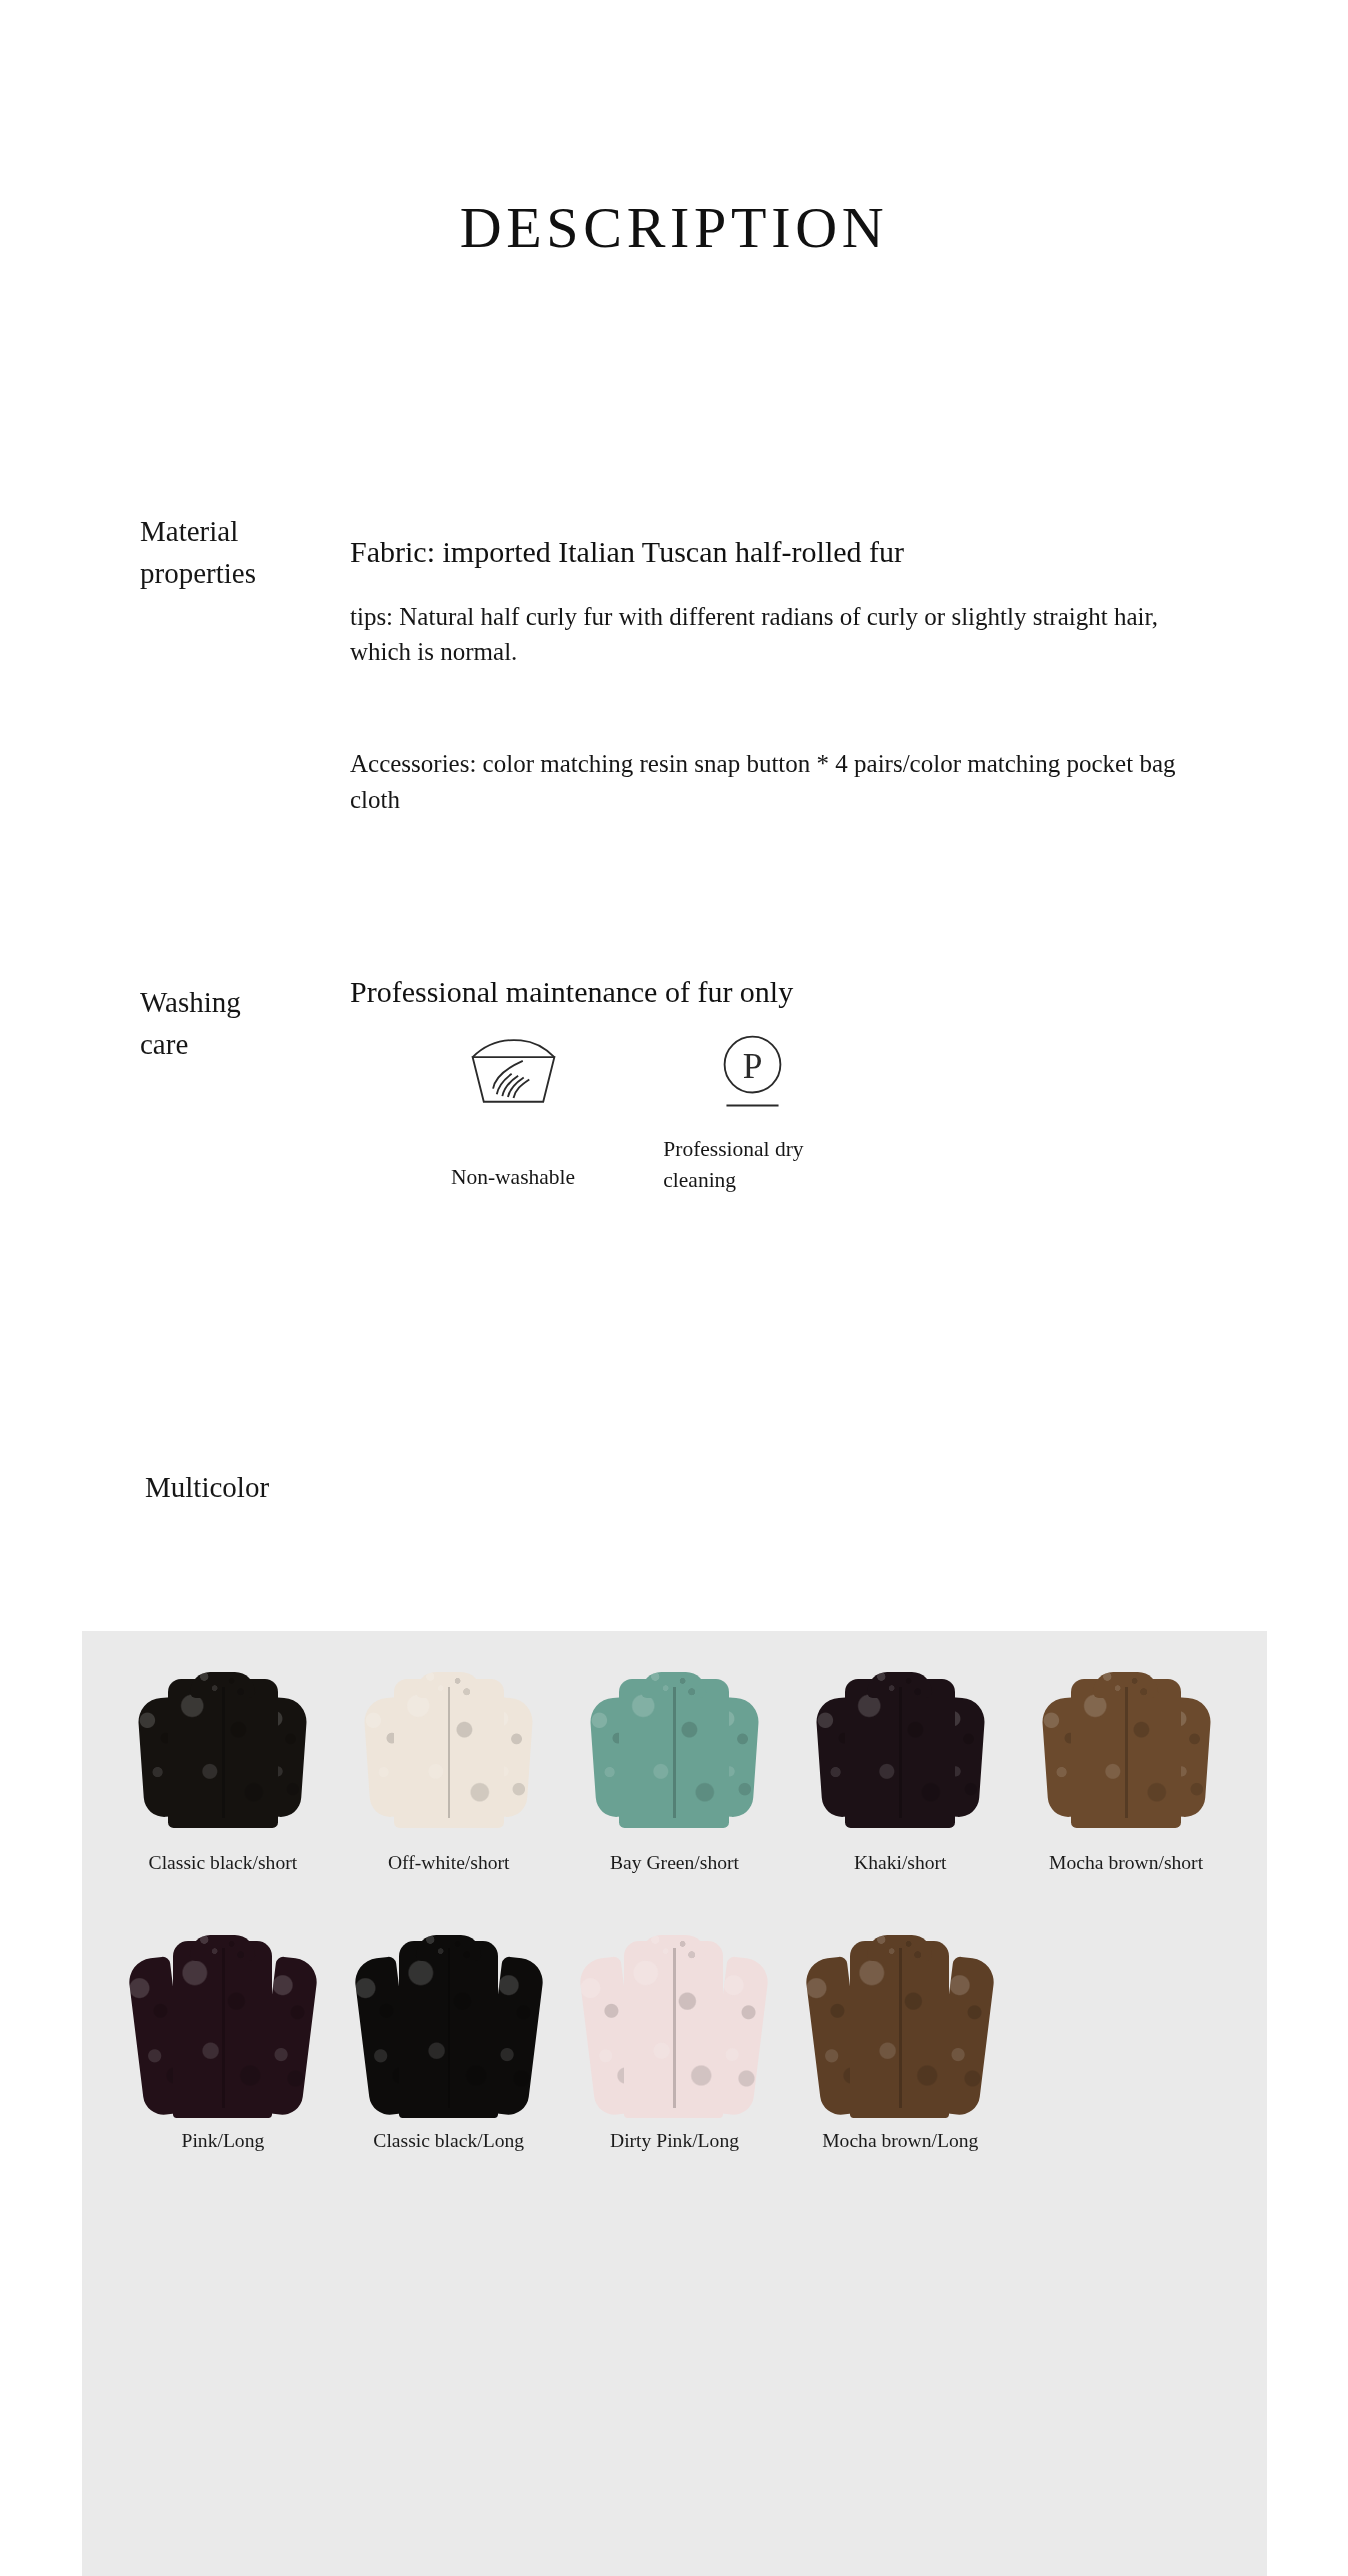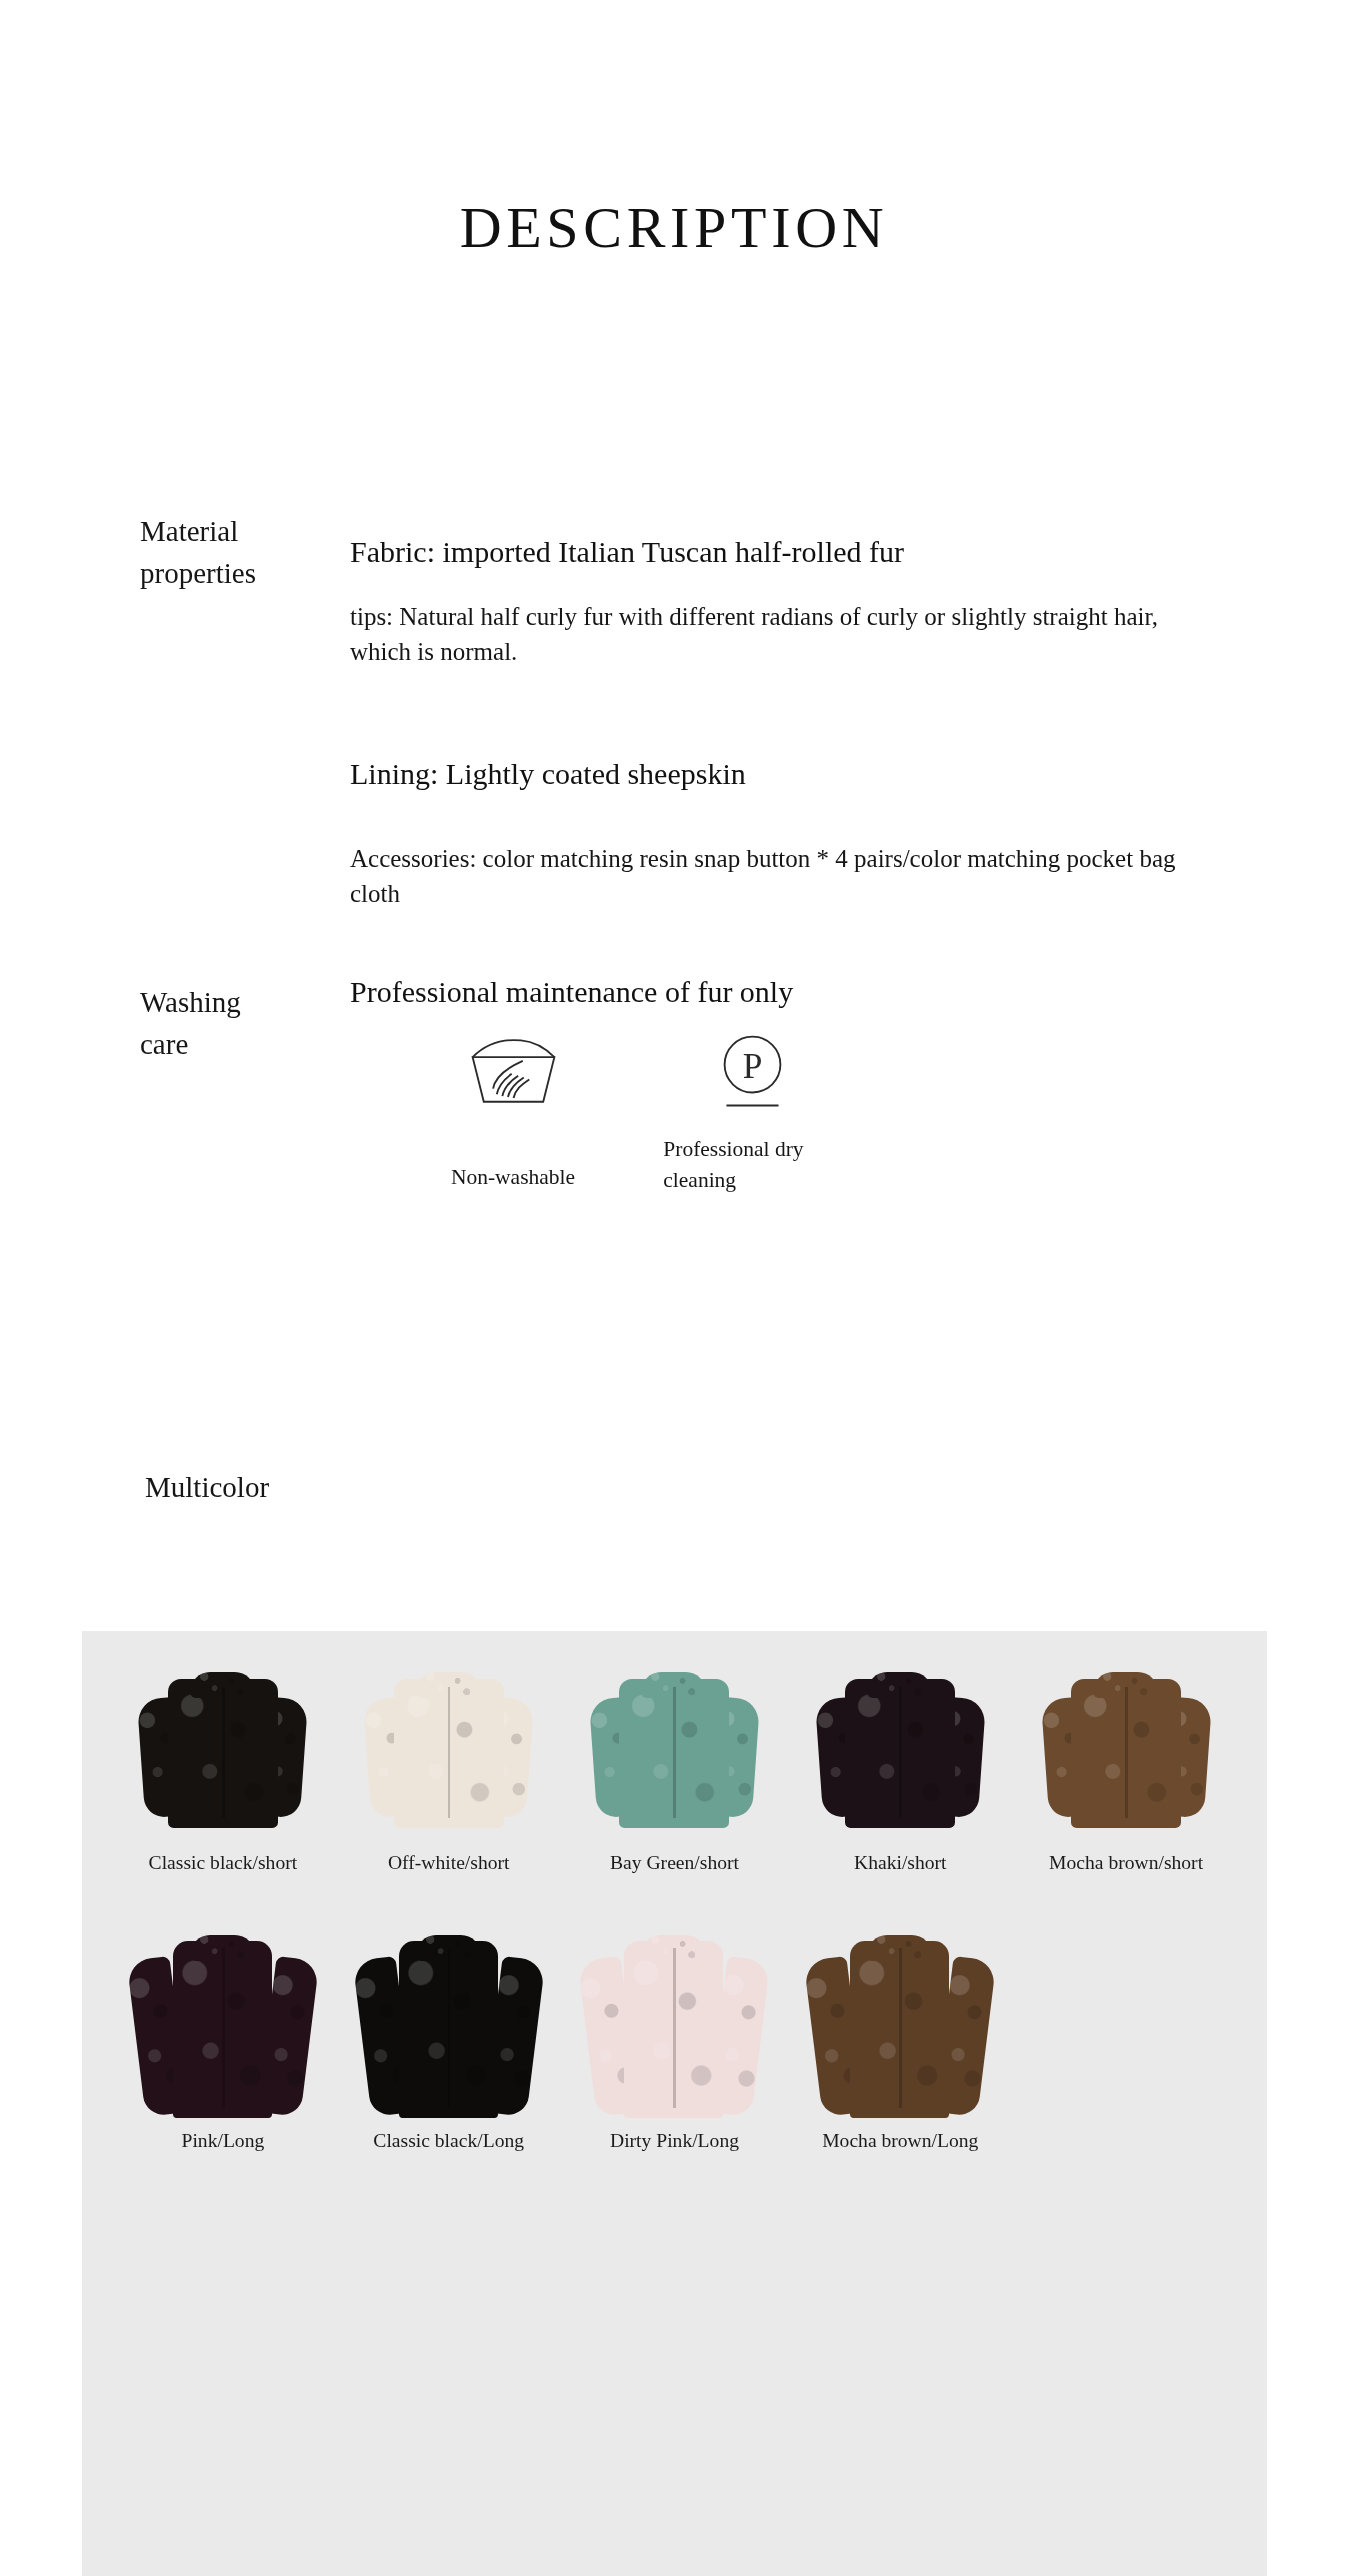--- a/index.html
+++ b/index.html
@@ -232,21 +232,20 @@
   <div class="spec">
     <div class="spec-row">
       <div class="spec-label">
         <div>Material</div>
         <div>properties</div>
       </div>
       <div class="spec-body">
         <div class="line-lg">Fabric: imported Italian Tuscan half-rolled fur</div>
         <div class="line-md">tips: Natural  half curly fur with different radians of curly or slightly straight hair, which is normal.</div>
         <div class="gap-lg"></div>
-        <div class="line-lg">Lining: Lightly coated sheepskin</div>
         <div class="gap-md"></div>
         <div class="line-md">Accessories: color matching resin snap button * 4 pairs/color matching pocket bag cloth</div>
       </div>
     </div>
   </div>
 
   <div class="wash-wrap">
     <div class="spec-row">
       <div class="spec-label">
         <div>Washing</div>

